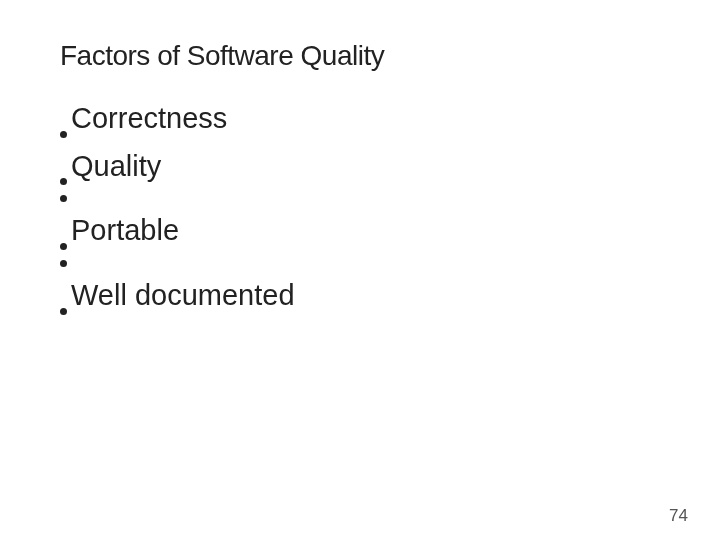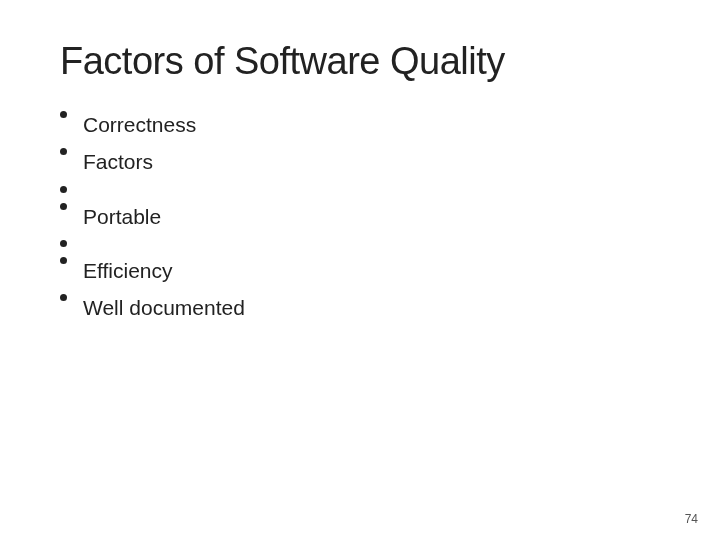--- a/index.html
+++ b/index.html
@@ -20,90 +20,86 @@
     .slide-container {
       width: 720px;
       height: 540px;
       background: #ffffff;
       padding: 30px 50px 30px 60px;
       display: flex;
       flex-direction: column;
     }
 
     .slide-title {
-      font-size: 38px;
+      font-size: 28px;
       font-weight: normal;
       color: #222222;
       margin-bottom: 28px;
       margin-top: 10px;
       letter-spacing: -0.5px;
     }
 
     .bullet-list {
       list-style: none;
       padding: 0;
       margin: 0;
       flex: 1;
     }
 
     .bullet-list li {
-      font-size: 21px;
+      font-size: 29px;
       color: #222222;
       margin-bottom: 10px;
       display: flex;
-      align-items: flex-start;
-      gap: 16px;
+      align-items: flex-end;
+      gap: 4px;
       line-height: 1.3;
     }
 
     .bullet-dot {
       width: 7px;
       height: 7px;
       border-radius: 50%;
       background-color: #222222;
       flex-shrink: 0;
       display: inline-block;
     }
 
     .page-number {
       position: absolute;
       bottom: 14px;
-      right: 22px;
-      font-size: 12px;
+      right: 32px;
+      font-size: 17px;
       color: #555555;
     }
   </style>
 </head>
 <body>
 
 <div class="slide-container">
   <h1 class="slide-title">Factors of Software Quality</h1>
   <ul class="bullet-list">
   <li>
         <span class="bullet-dot"></span>
         <span>Correctness</span>
       </li>
       <li>
         <span class="bullet-dot"></span>
-        <span>Factors</span>
+        <span>Quality</span>
       </li>
       <li>
         <span class="bullet-dot"></span>
       </li>
       <li>
         <span class="bullet-dot"></span>
         <span>Portable</span>
       </li>
       <li>
         <span class="bullet-dot"></span>
       </li>
       <li>
         <span class="bullet-dot"></span>
-        <span>Efficiency</span>
-      </li>
-      <li>
-        <span class="bullet-dot"></span>
         <span>Well documented</span>
       </li>
     </ul>
 </div>
 
 <span class="page-number">74</span>
 
 </body></html>

